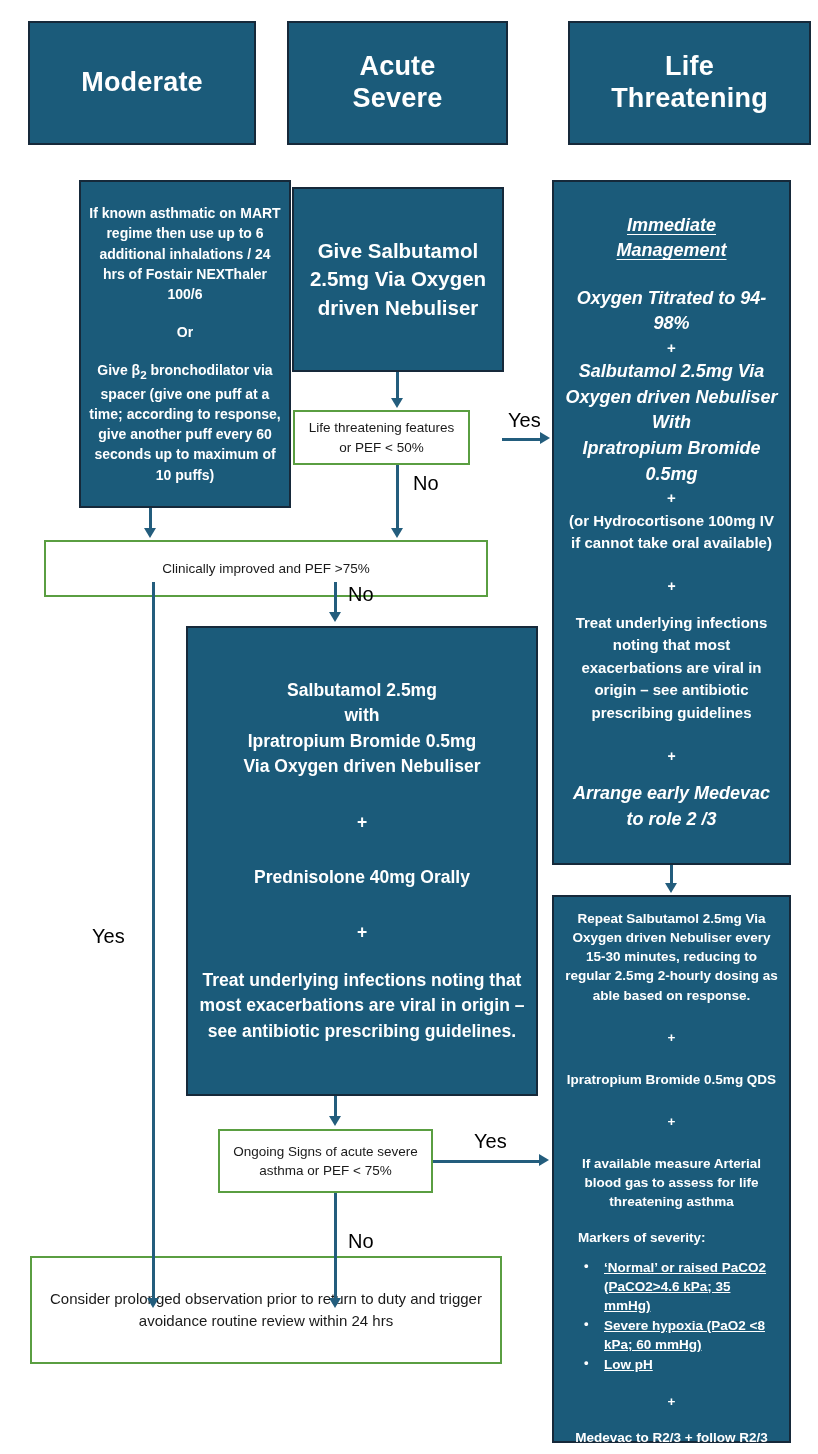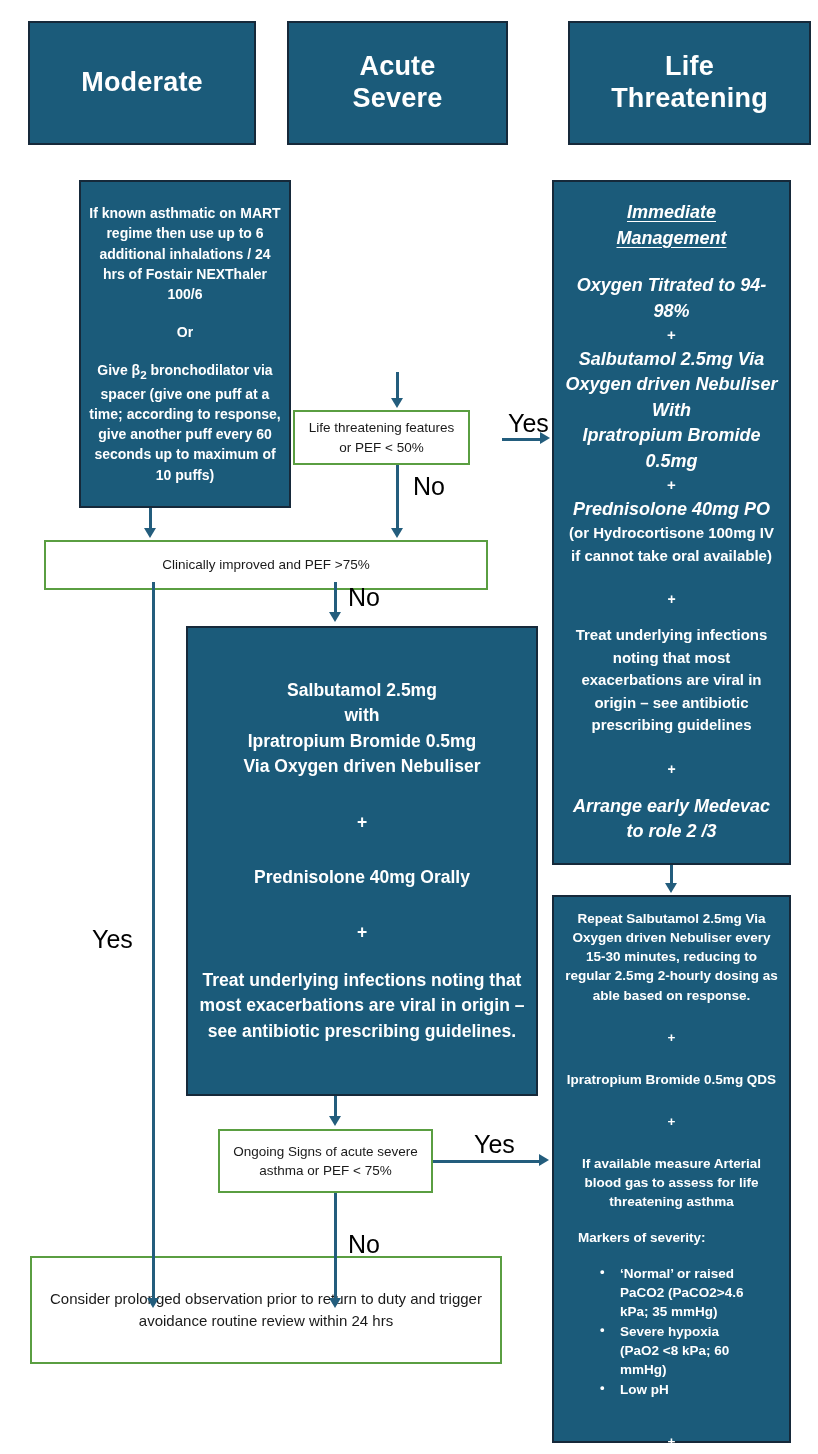--- a/index.html
+++ b/index.html
@@ -81,22 +81,23 @@
   
   .mk-wrap {
     width: 100%;
     text-align: left;
     padding: 0 12px 0 14px;
     box-sizing: border-box;
   }
   .mk-title { display:block; margin-bottom: 10px; }
   .mk-list {
     list-style: none;
-    margin: 16px;
+    margin: 0;
     padding: 0;
+    text-decoration: underline;
   }
   .mk-list li {
     position: relative;
     padding-left: 26px;
     margin: 0 0 1px 0;
   }
   .mk-list li::before {
     content: "\2022";
     position: absolute;
     left: 6px;
@@ -123,21 +124,21 @@
     position: absolute;
     width: 0; height: 0;
     border-top: 6px solid transparent;
     border-bottom: 6px solid transparent;
     border-left: 10px solid #235d7d;
   }
 
   
   .branch-label {
     position: absolute;
-    font-size: 25px;
+    font-size: 20px;
     color: #000000;
     font-family: "Liberation Sans", sans-serif;
     white-space: nowrap;
   }
 </style>
 </head>
 <body>
 
 <div id="canvas">
 
@@ -158,26 +159,29 @@
   <div class="node box-blue t-14" style="left:44px; top:180px; width:212px; height:328px;margin-left:35px;">
     <div class="inner">
       <span class="blk">If known asthmatic on MART regime then use up to 6 additional inhalations / 24 hrs of Fostair NEXThaler 100/6</span>
       <span class="blk gap-m"></span>
       <span class="blk">Or</span>
       <span class="blk gap-m"></span>
       <span class="blk"><span>Give </span><span>β</span><sub>2</sub><span> bronchodilator via spacer (give one puff at a time; according to response, give another puff every 60 seconds up to maximum of 10 puffs)</span></span>
     </div>
   </div>
 
+  <div class="node box-blue t-20" style="left:292px; top:187px; width:212px; height:185px;">
+    <div class="inner">Give Salbutamol 2.5mg Via Oxygen driven Nebuliser</div>
+  </div>
 
   <div class="node box-green t-13" style="left:293px; top:410px; width:177px; height:55px;">
     <div class="inner">Life threatening features or PEF &lt; 50%</div>
   </div>
 
-  <div class="node box-green t-13" style="left:44px; top:540px; width:444px; height:50px;">
+  <div class="node box-green t-13" style="left:44px; top:540px; width:444px; height:57px;">
     <div class="inner">Clinically improved and PEF &gt;75%</div>
   </div>
 
   <div class="node box-blue t-17" style="left:186px; top:626px; width:352px; height:470px;">
     <div class="inner">
       <span class="blk" style="white-space:pre-line">Salbutamol 2.5mg
 with
 Ipratropium Bromide 0.5mg
 Via Oxygen driven Nebuliser</span>
       <span class="blk gap-l"></span>
@@ -199,21 +203,20 @@
     <div class="inner" style="padding:0 10px;">
       <span class="blk u-line t-19" style="white-space:pre-line">Immediate
 Management</span>
       <span class="blk gap-m"></span>
       <span class="blk t-19">Oxygen Titrated to 94-98%</span>
       <span class="blk t-15">+</span>
       <span class="blk t-19" style="white-space:pre-line">Salbutamol 2.5mg Via Oxygen driven Nebuliser
 With
 Ipratropium Bromide 0.5mg</span>
       <span class="blk t-15">+</span>
-      <span class="blk t-19">Prednisolone 40mg PO</span>
       <span class="blk t-15">(or Hydrocortisone 100mg IV if cannot take oral available)</span>
       <span class="blk gap-m"></span>
       <span class="blk t-14">+</span>
       <span class="blk gap-s"></span>
       <span class="blk t-15">Treat underlying infections noting that most exacerbations are viral in origin – see antibiotic prescribing guidelines</span>
       <span class="blk gap-m"></span>
       <span class="blk t-14">+</span>
       <span class="blk gap-s"></span>
       <span class="blk t-19">Arrange early Medevac to role 2 /3</span>
     </div>

